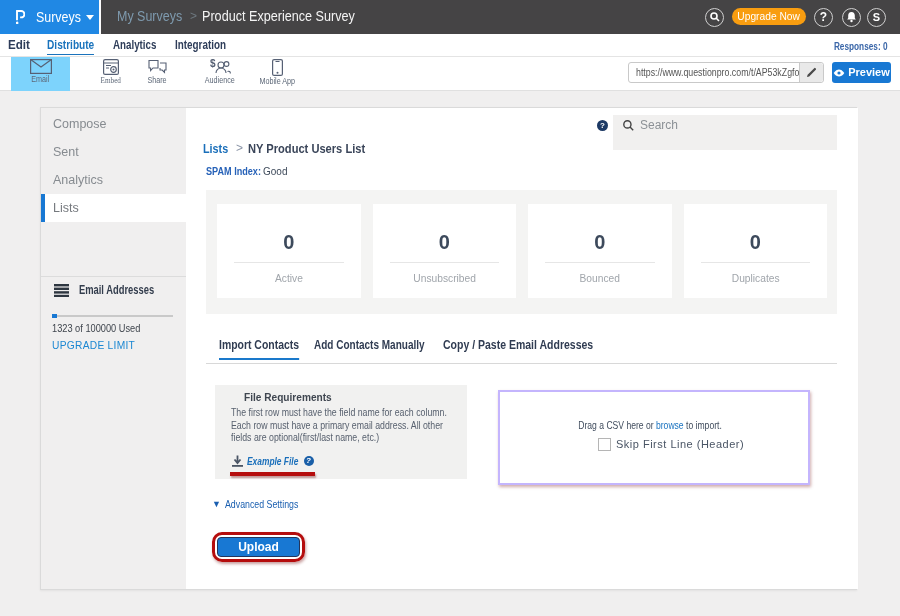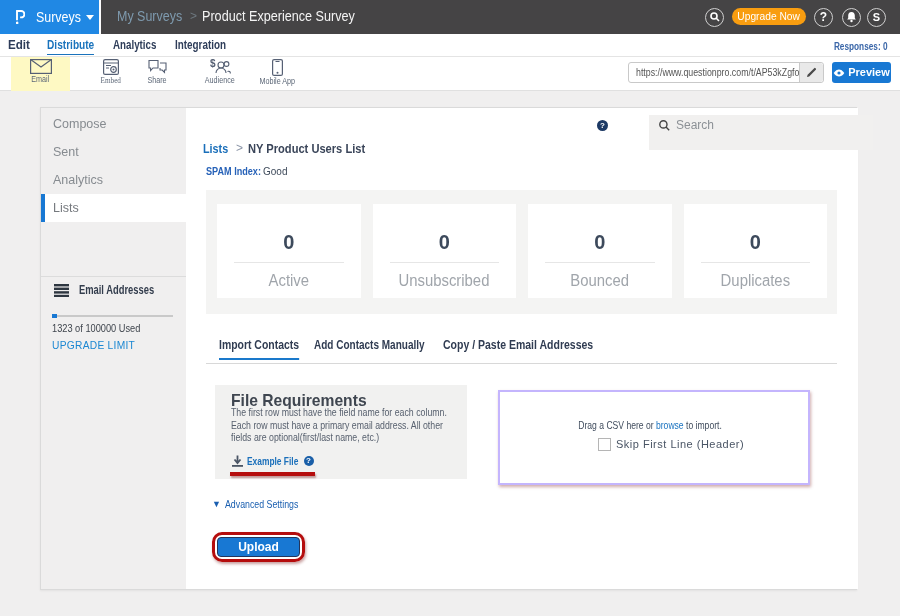--- a/index.html
+++ b/index.html
@@ -41,39 +41,39 @@
 #ea-row { position:absolute; left:12px; top:175px; font-size:12px; font-weight:bold; color:#333d4d; }
 #progress { position:absolute; left:11px; top:207px; width:121px; height:2px; background:#c9c9c9; }
 #progress-fill { position:absolute; left:0; top:-1px; width:5px; height:4px; background:#1878d3; }
 #used { position:absolute; left:11px; top:214px; font-size:11px; color:#3f454d; }
 #upgrade-limit { position:absolute; left:11px; top:231px; font-size:11.5px; color:#1b87d2; letter-spacing:0.3px; }
 
 #main { position:absolute; left:145px; top:0; width:672px; height:481px; background:#fff; }
 
 
 #helpq { position:absolute; left:556px; top:12px; width:11px; height:11px; border-radius:50%; background:#1c3964; color:#fff; font-size:8px; font-weight:bold; text-align:center; line-height:11px; }
-#search { position:absolute; left:572px; top:7px; width:224px; height:35px; background:#f1f0ef; color:#8c9196; font-size:12px; line-height:21px;margin-left:36px; }
+#search { position:absolute; left:572px; top:7px; width:224px; height:35px; background:#f1f0ef; color:#8c9196; font-size:12px; line-height:21px; }
 #breadcrumb { position:absolute; left:162px; top:33px; width:300px; height:16px; font-size:13px; font-weight:bold; color:#3a4559; }
 #spam { position:absolute; left:165px; top:58px; width:200px; height:13px; font-size:10px; color:#3e4a5a; }
 #stats { position:absolute; left:165px; top:82px; width:631px; height:124px; background:#f4f4f3; display:flex; padding:14px 10px 16px 11px; gap:12px; }
 .stat { flex:1; background:#fff; text-align:center; }
 .statnum { font-size:20px; font-weight:bold; color:#3d4a5c; margin-top:27px; }
 .statline { border-top:1px solid #e6e6e6; margin:8px 17px 0 17px; }
-.statlabel { font-size:16px; color:#a0a5ab; margin-top:9px; }
+.statlabel { font-size:11px; color:#a0a5ab; margin-top:9px; }
 
 #tabs { position:absolute; left:165px; top:230px; width:631px; height:26px; border-bottom:1px solid #d8d8d8; }
 .tab { position:absolute; top:0; display:inline-block; white-space:nowrap; font-size:12.5px; font-weight:bold; color:#303c52; }
 #tab1 { left:13px; border-bottom:2.5px solid #1a79cb; padding-bottom:6px; transform:scaleX(.835); transform-origin:0 0; }
 #tab2 { left:108px; transform:scaleX(.80); transform-origin:0 0; }
 #tab3 { left:237px; transform:scaleX(.84); transform-origin:0 0; }
 
 #fileq { position:absolute; left:174px; top:277px; width:252px; height:94px; background:#f1f1f0; }
-#fileq h4 { position:absolute; left:16px; top:6px; font-size:17px; color:#3f4650; }
+#fileq h4 { position:absolute; left:29px; top:6px; font-size:11px; color:#3f4650; }
 #fileq .body { position:absolute; left:16px; top:21px; width:260px; font-size:10.5px; line-height:12.5px; color:#57606e; }
-#example-row { position:absolute; left:16px; top:69px; width:120px; height:14px; font-size:11.5px; color:#1a6fba; font-weight:bold; }
+#example-row { position:absolute; left:16px; top:69px; width:120px; height:14px; font-size:11.5px; color:#1a6fba; font-weight:bold;font-style:italic; }
 #red-underline { position:absolute; left:189px; top:364px; width:85px; height:4px; background:#b50d0d; box-shadow:1px 2px 2px rgba(120,20,20,0.4); }
 
 #dragbox { position:absolute; left:457px; top:282px; width:312px; height:95px; background:#fff; border:2px solid #c4b5fd; box-shadow:1px 2px 3px rgba(120,20,20,0.35); }
 #dragline { position:absolute; left:0; top:27px; width:100%; text-align:center; font-size:11px; color:#414d5e; }
 #dragline a { color:#1a73c0; text-decoration:none; }
 #skipline { position:absolute; left:98px; top:46px; font-size:11px; letter-spacing:0.5px; color:#4a5565; }
 #skipbox { display:inline-block; width:13px; height:13px; border:1px solid #b5b5b5; background:#fff; vertical-align:-3px; margin-right:5px; }
 
 #advanced { position:absolute; left:171px; top:390px; font-size:11.5px; font-weight:bold; color:#1a5fb0; }
 #upload-ring { position:absolute; left:171px; top:424px; width:93px; height:30px; border:3px solid #b50d0d; border-radius:10px; box-shadow:1px 2px 3px rgba(120,20,20,0.4); }
@@ -120,21 +120,21 @@
 
   <div id="navrow">
     <span class="navitem" style="left:8px;transform:scaleX(.93);transform-origin:0 0;">Edit</span>
     <span class="navitem" style="left:47px; color:#1a73bc; border-bottom:1.5px solid #1a73bc; padding-bottom:2px;transform:scaleX(.81);transform-origin:0 0;">Distribute</span>
     <span class="navitem" style="left:113px;transform:scaleX(.78);transform-origin:0 0;">Analytics</span>
     <span class="navitem" style="left:175px;transform:scaleX(.79);transform-origin:0 0;">Integration</span>
     <span id="responses" style="transform:scaleX(.75);transform-origin:100% 0;">Responses: 0</span>
   </div>
 
   <div id="toolbar">
-    <div class="toolitem" style="left:11px; width:59px; background:#fef9c3;">
+    <div class="toolitem" style="left:11px; width:59px; background:#7dd3fc;">
       <svg class="icon-svg" width="22" height="15" viewBox="0 0 22 15">
           <rect x="0.6" y="0.6" width="20.8" height="13.8" fill="none" stroke="#566074" stroke-width="1.2"></rect>
           <path d="M0.6,0.6 L11,8 L21.4,0.6" fill="none" stroke="#566074" stroke-width="1.2"></path>
         </svg>
       <div class="toollabel"><span style="display:inline-block;transform:scaleX(.8);">Email</span></div>
     </div>
     <div class="toolitem" style="left:86px; width:50px;font-family:Liberation Serif, serif;">
       <svg class="icon-svg" width="16" height="16" viewBox="0 0 16 16">
           <rect x="0.6" y="0.6" width="14.8" height="14.8" rx="1.5" fill="none" stroke="#566074" stroke-width="1.2"></rect>
           <line x1="1" y1="4" x2="15" y2="4" stroke="#566074" stroke-width="1"></line>

